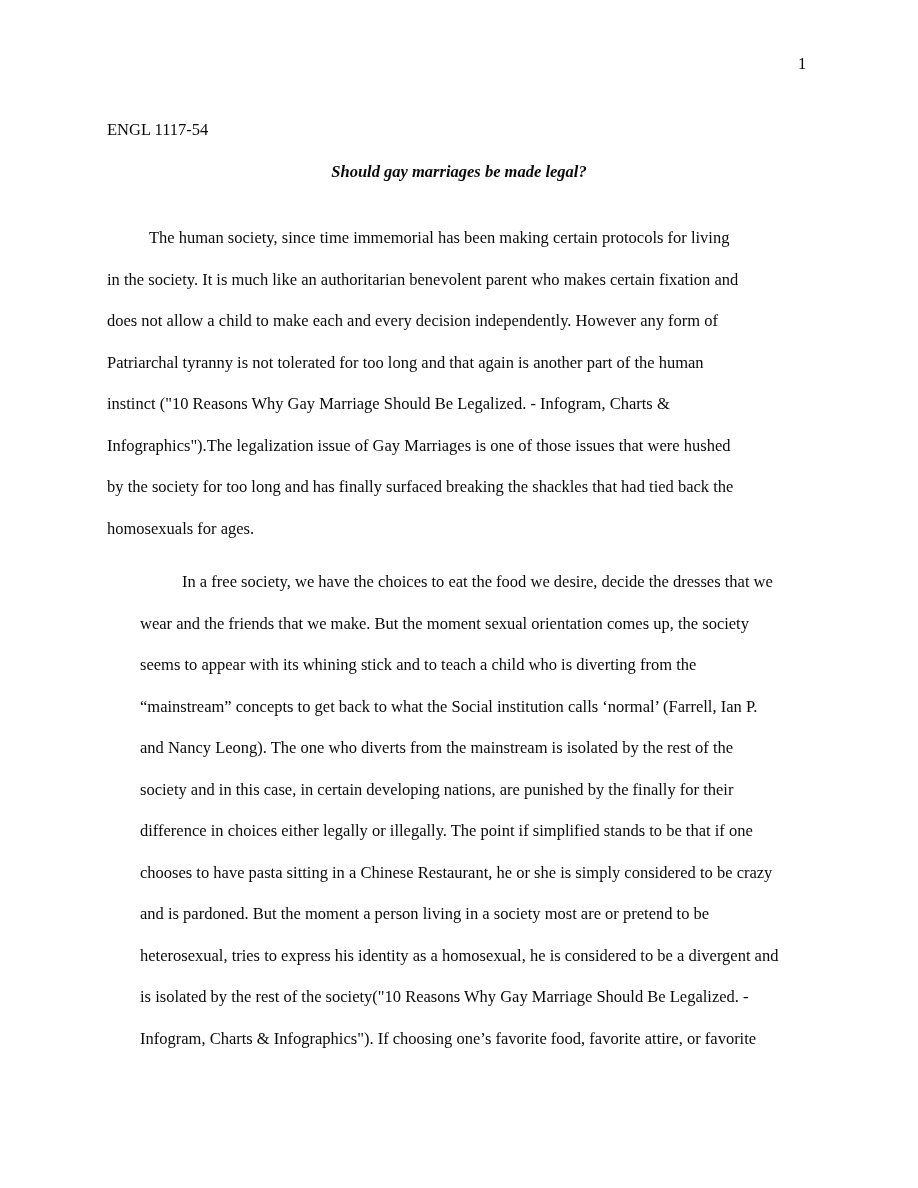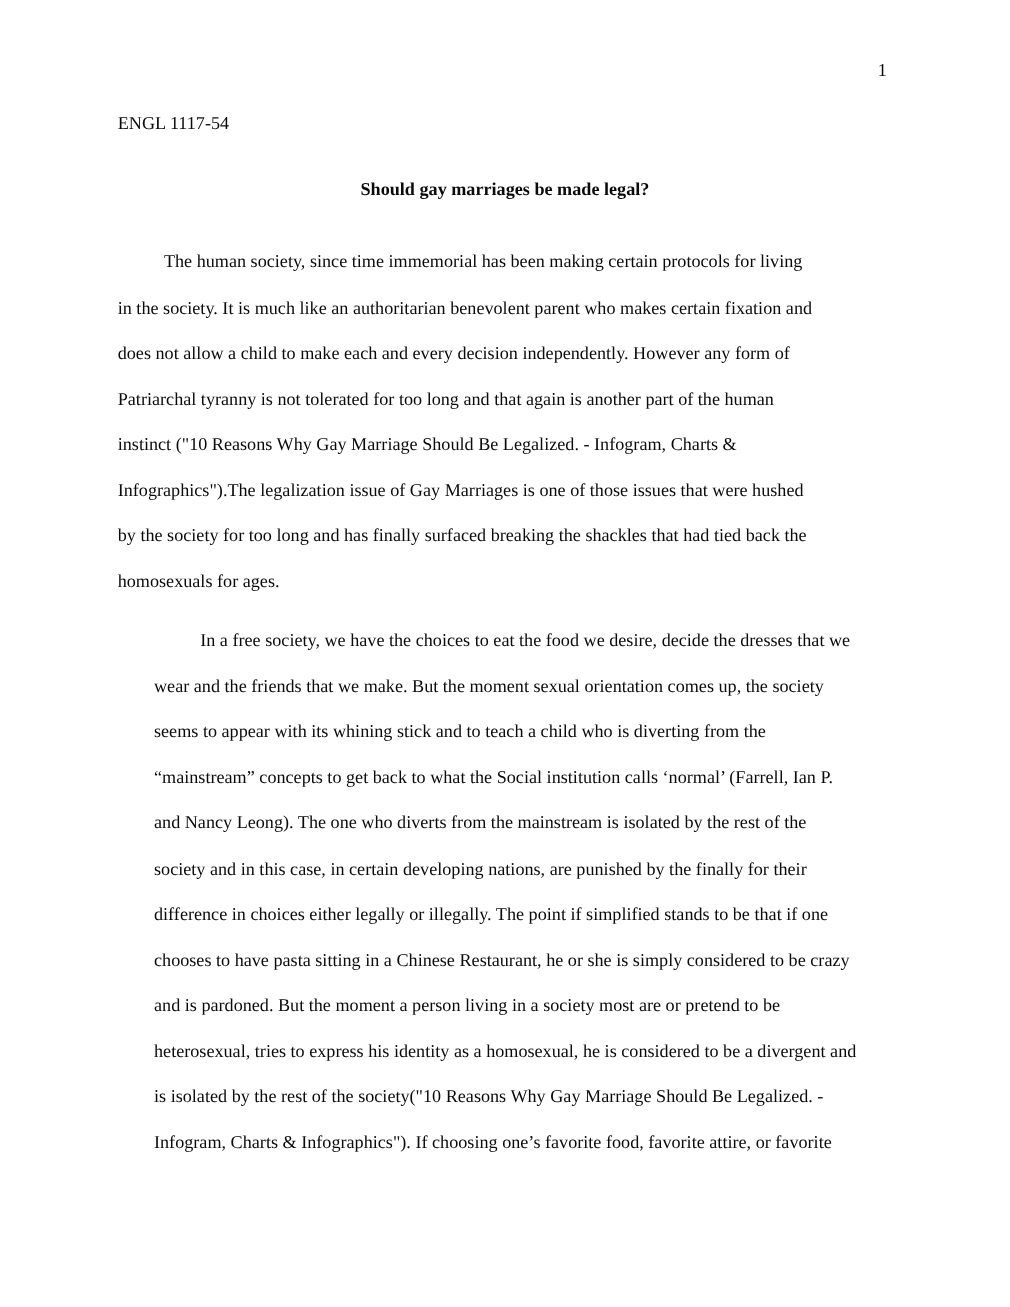--- a/index.html
+++ b/index.html
@@ -18,32 +18,33 @@
     overflow: hidden;
   }
   .page-number {
     position: absolute;
     top: 53px;
     left: 798px;
     line-height: 22px;
   }
   .course-header {
     position: absolute;
-    top: 101px;
+    top: 119px;
     left: 107px;
     line-height: 22px;
   }
   .essay-title {
     position: absolute;
     top: 161px;
     left: 107px;
     width: 704px;
     text-align: center;
     font-weight: bold;
     line-height: 22px;
+    font-style: italic;
   }
   .para {
     position: absolute;
     left: 107px;
     width: 716px;
   }
   .para-1 { top: 217px; }
   .para-2 { top: 561px; margin-left: 33px; }
   .line {
     height: 41.5px;

